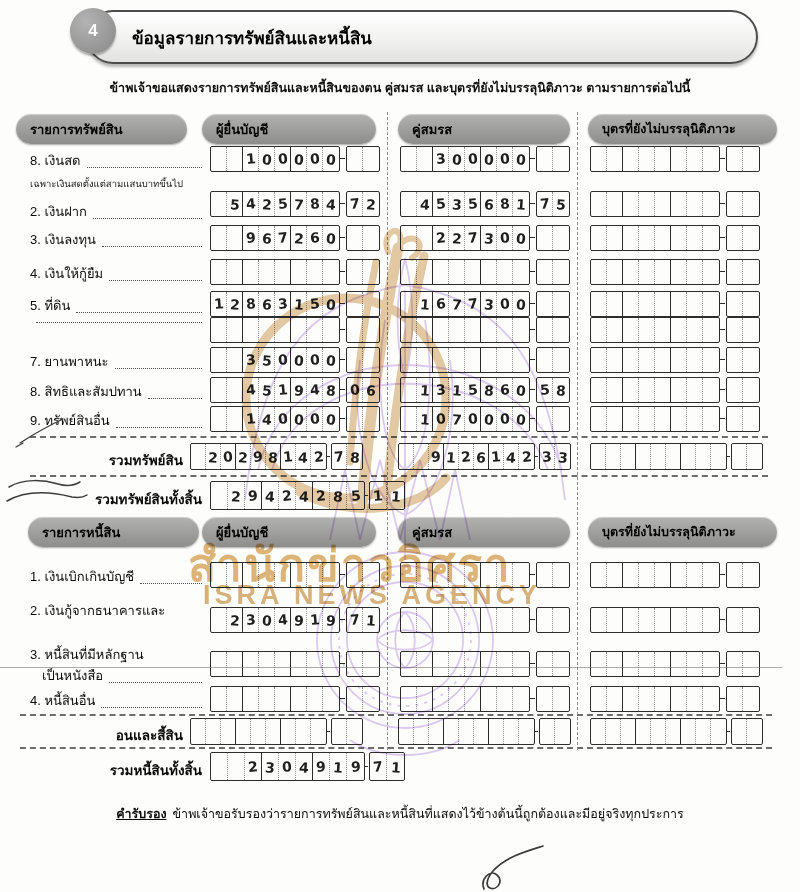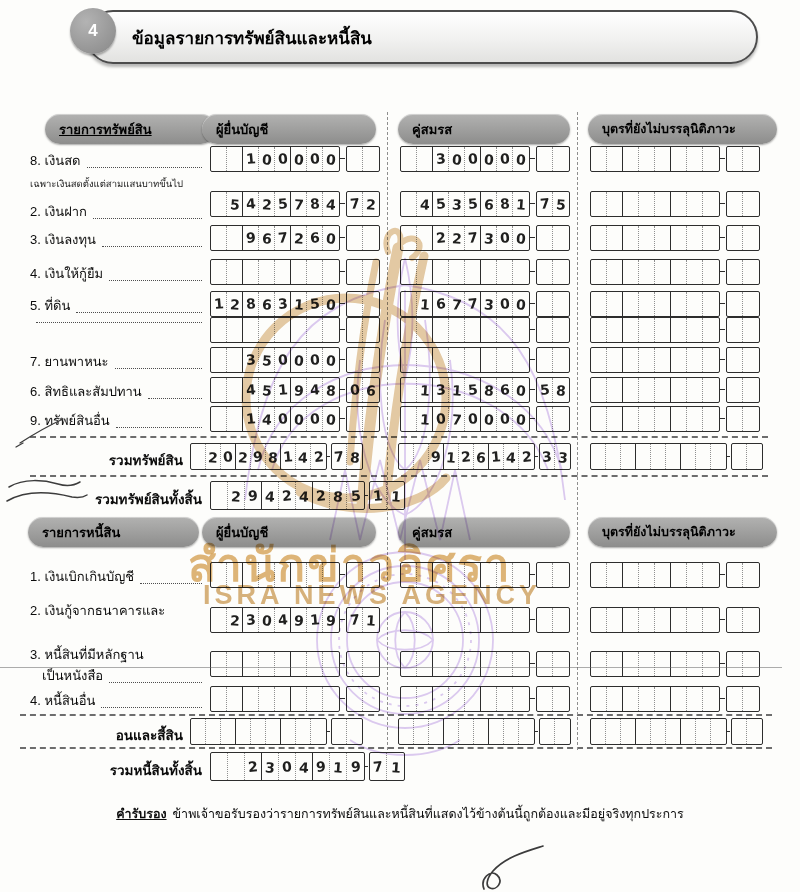--- a/index.html
+++ b/index.html
@@ -57,22 +57,23 @@
   svg{display:block;}
 </style>
 </head>
 <body>
 
 <div class="page">
 
   <div class="abs banner"></div>
   <div class="abs badge">4</div>
   <div class="abs title">ข้อมูลรายการทรัพย์สินและหนี้สิน</div>
-
-  <div class="abs pill" style="left:45px;top:114px;width:157px;text-decoration:underline;">รายการทรัพย์สิน</div>
+  <div class="abs intro">ข้าพเจ้าขอแสดงรายการทรัพย์สินและหนี้สินของตน  คู่สมรส  และบุตรที่ยังไม่บรรลุนิติภาวะ  ตามรายการต่อไปนี้</div>
+
+  <div class="abs pill" style="left:16px;top:114px;width:157px;">รายการทรัพย์สิน</div>
   <div class="abs pill" style="left:202px;top:114px;width:160px;">ผู้ยื่นบัญชี</div>
   <div class="abs pill" style="left:398px;top:114px;width:158px;">คู่สมรส</div>
   <div class="abs pill" style="left:588px;top:114px;width:175px;font-size:12.5px;">บุตรที่ยังไม่บรรลุนิติภาวะ</div>
 
   <div class="abs note">เฉพาะเงินสดตั้งแต่สามแสนบาทขึ้นไป</div>
 
   <div class="abs pill" style="left:28px;top:517px;width:157px;">รายการหนี้สิน</div>
   <div class="abs pill" style="left:202px;top:517px;width:160px;">ผู้ยื่นบัญชี</div>
   <div class="abs pill" style="left:398px;top:517px;width:158px;">คู่สมรส</div>
   <div class="abs pill" style="left:588px;top:517px;width:175px;font-size:12.5px;">บุตรที่ยังไม่บรรลุนิติภาวะ</div>
@@ -555,21 +556,21 @@
         <div class="cell sep-dot" style="width: 16px;"></div>
         <div class="cell " style="width: 16px;"></div>
       </div>
       <div class="dashlink" style="left:719px;top:359px;width:6px;"></div>
       <div class="box" style="left:726px;top:347px;width:32px;height:24px;">
         <div class="cell sep-dot" style="width: 16px;"></div>
         <div class="cell " style="width: 16px;"></div>
       </div>
       <div class="rowlabel" style="top:381px;">
         <div class="lab-line">
-          <span>6. สิทธิและสัมปทาน</span>
+          <span>8. สิทธิและสัมปทาน</span>
           <span class="leaders"></span>
         </div>
       </div>
       <div class="box" style="left:210px;top:377px;width:128px;height:24px;">
         <div class="cell sep-dot" style="width: 16px;"></div>
         <div class="cell sep-solid" style="width: 16px;"></div>
         <div class="cell sep-dot" style="width: 16px;">
           <span class="digit">4</span>
         </div>
         <div class="cell sep-dot" style="width: 16px;">

